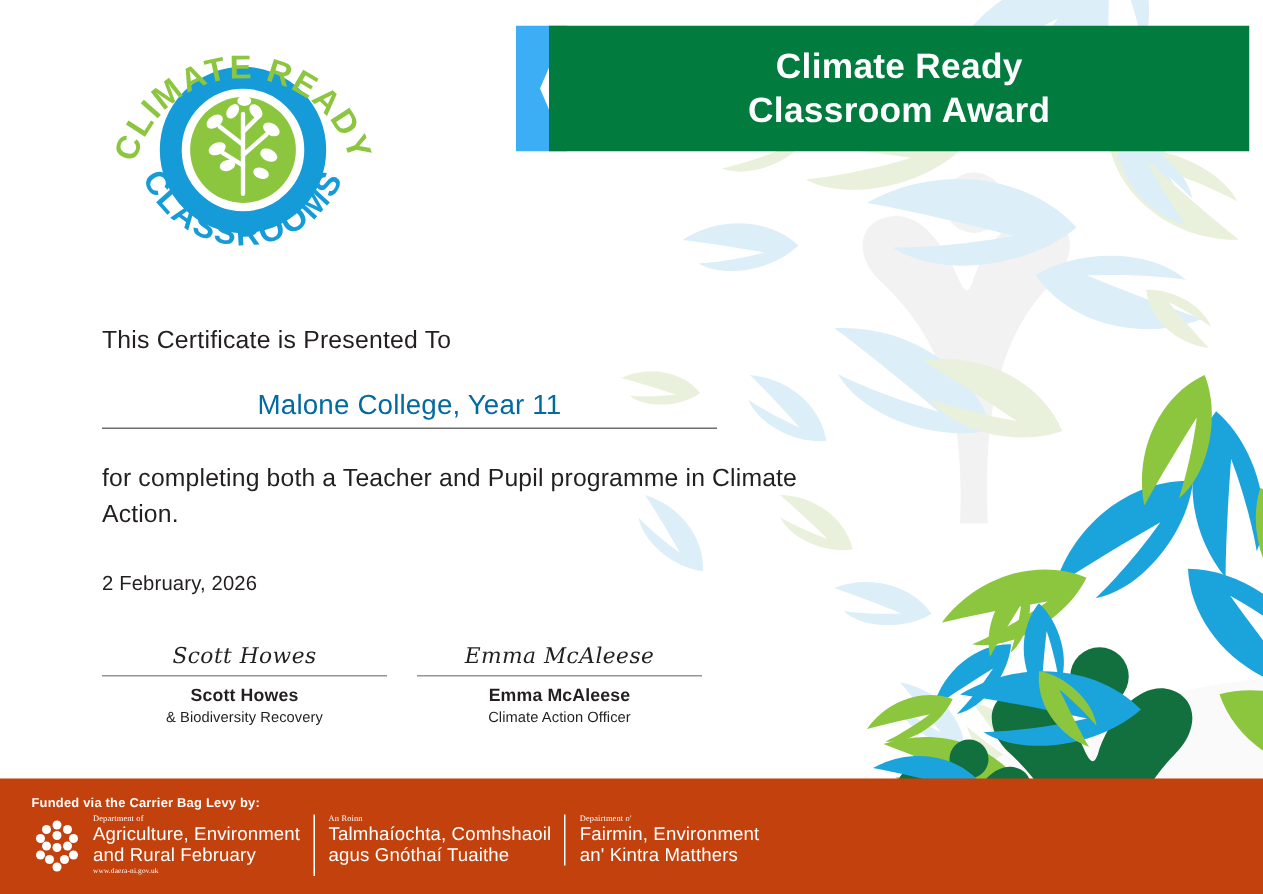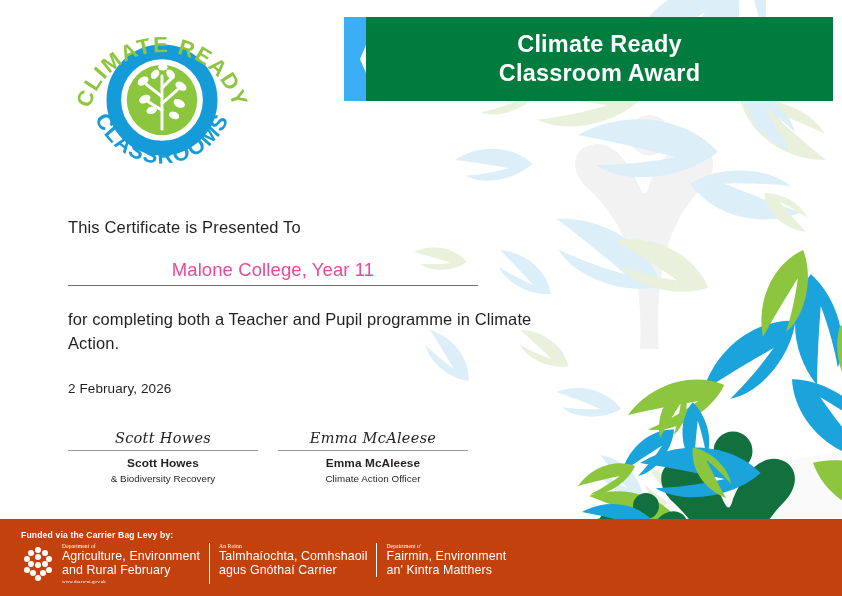--- a/index.html
+++ b/index.html
@@ -19,21 +19,21 @@
       display:flex;flex-direction:column;align-items:center;justify-content:center;
       color:#ffffff;font-weight:bold;font-size:23.5px;line-height:29px;letter-spacing:.2px;
       text-align:center;}
   #ribbon-text .ln{display:block;padding-left:22px;}
 
   
   .body-wrap{position:absolute;left:68px;top:218px;width:560px;}
   .presented-to{font-size:16.5px;color:#231f20;letter-spacing:.15px;}
 
   .recipient-field{margin-top:22px;width:410px;text-align:center;}
-  .recipient-name{font-size:18.5px;color:#ec4899;letter-spacing:.1px;padding-bottom:4px;}
+  .recipient-name{font-size:18.5px;color:#0369a1;letter-spacing:.1px;padding-bottom:4px;}
   .recipient-rule{height:1px;background:#6d6e71;width:410px;}
 
   .completing{margin-top:22px;font-size:16.5px;color:#231f20;line-height:23.5px;width:482px;letter-spacing:.1px;}
 
   .date-line{margin-top:26px;font-size:13.5px;color:#231f20;letter-spacing:.1px;}
 
   
   .sig-row{position:absolute;left:68px;top:428px;width:420px;display:flex;gap:20px;}
   .sig-col{width:140px;text-align:center;}
   .sig-col.wide{width:190px;}
@@ -261,21 +261,21 @@
           <div class="dept-main">
             <div>Agriculture, Environment</div>
             <div>and Rural February</div>
           </div>
           <div class="dept-url">www.daera-ni.gov.uk</div>
         </div>
         <div class="dept-col div">
           <div class="dept-small">An Roinn</div>
           <div class="dept-main">
             <div>Talmhaíochta, Comhshaoil</div>
-            <div>agus Gnóthaí Carrier</div>
+            <div>agus Gnóthaí Tuaithe</div>
           </div>
         </div>
         <div class="dept-col">
           <div class="dept-small">Depairtment o'</div>
           <div class="dept-main">
             <div>Fairmin, Environment</div>
             <div>an' Kintra Matthers</div>
           </div>
         </div>
       </div>

